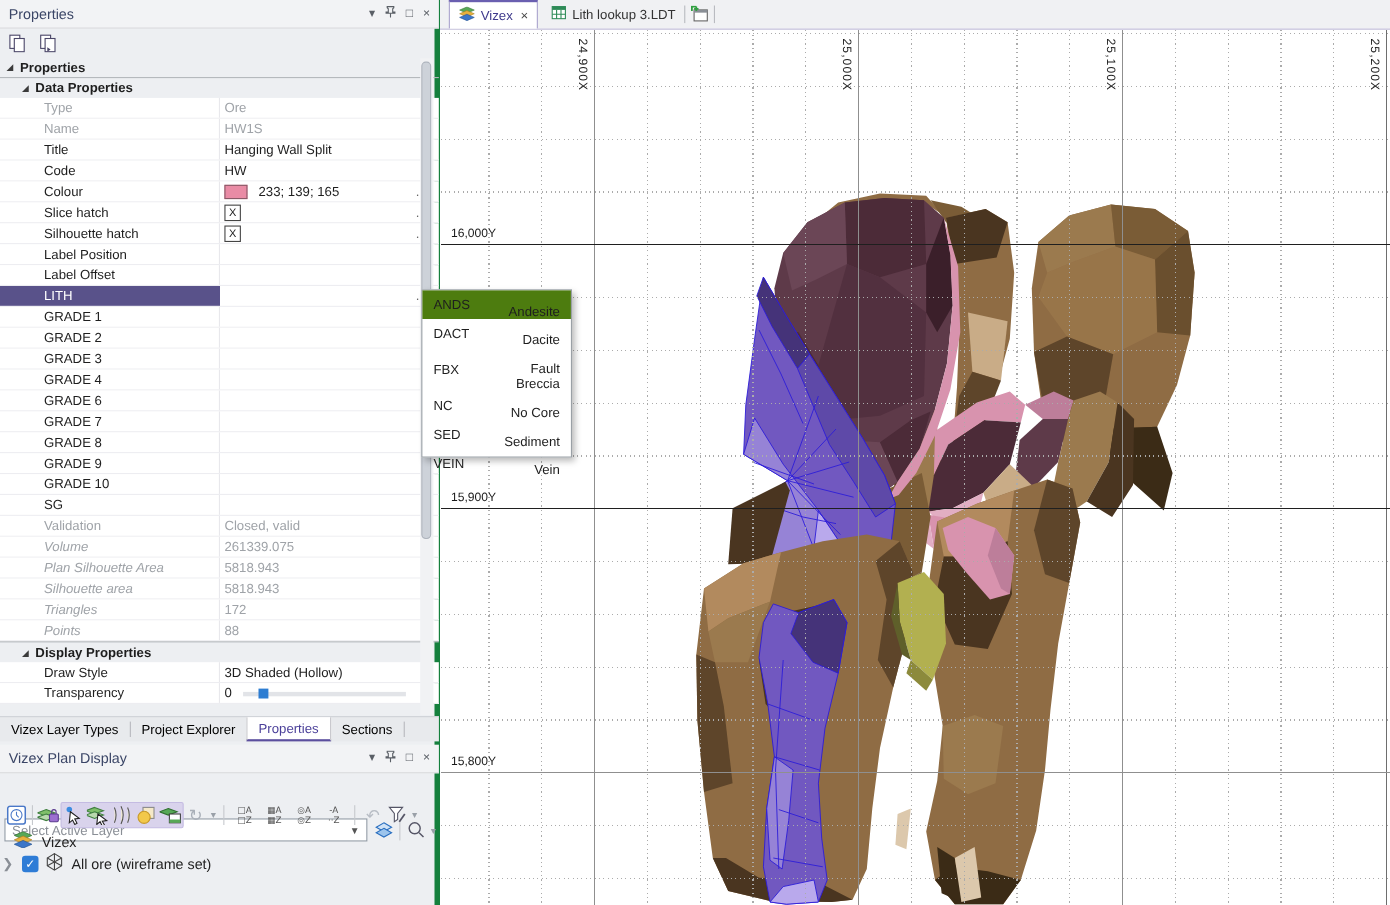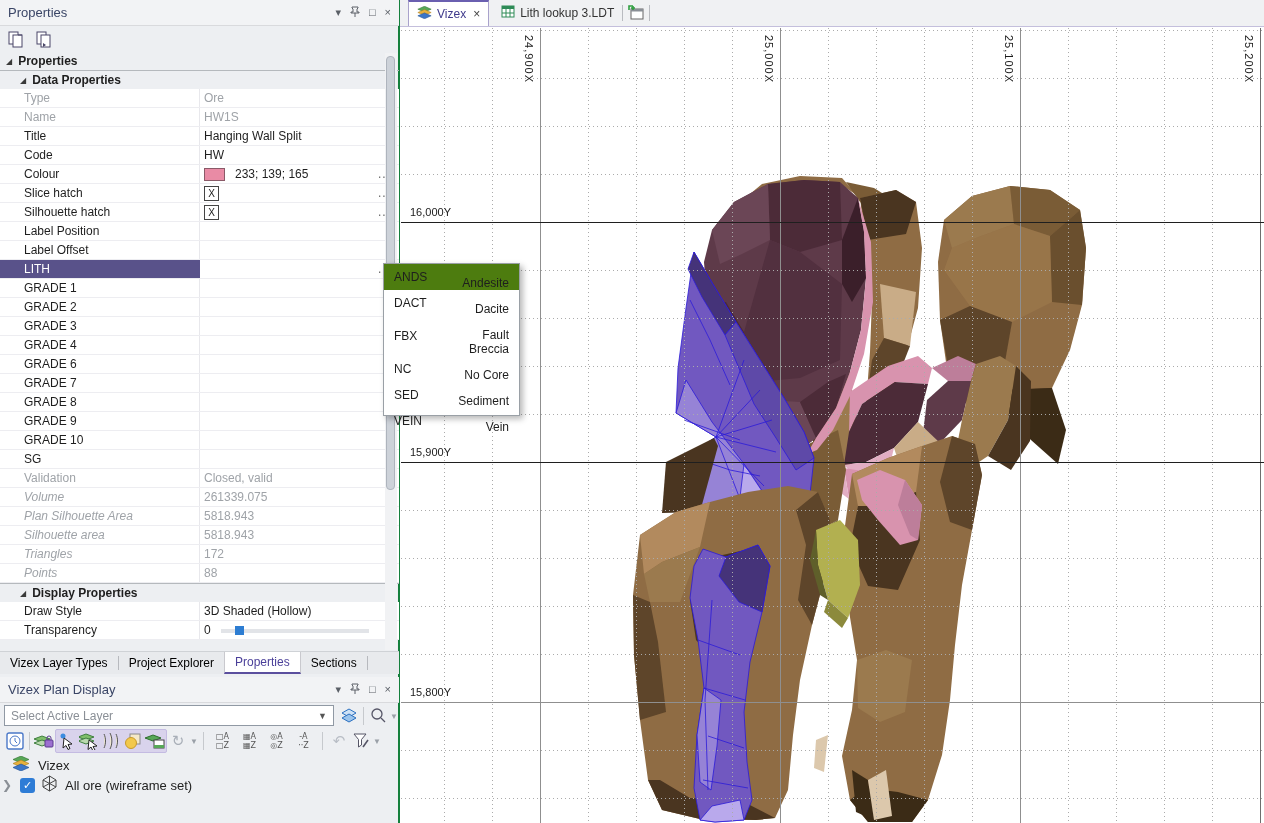--- a/index.html
+++ b/index.html
@@ -2,38 +2,38 @@
 <html><head>
 <meta charset="utf-8">
 <style>
   * { margin:0; padding:0; box-sizing:border-box; }
   html,body { width:1264px; height:823px; overflow:hidden;
     font-family:"Liberation Sans","DejaVu Sans",sans-serif; font-size:12px; color:#1e1e1e; background:#fff; }
   .abs { position:absolute; }
 
   
   #left-panel { position:absolute; left:0; top:0; width:400px; height:823px;
-    background:#EDEFF2; border-right:2px solid #15803d; z-index:2; }
+    background:#EDEFF2; border-right:5px solid #15803d; z-index:2; }
   .panel-header { position:absolute; left:0; width:399px; height:26px; background:#F2F3F5;
     border-bottom:1px solid #d9dadd; display:flex; align-items:center; }
   .panel-title { color:#3A4566; font-size:13px; padding-left:8px; flex:1; }
   .win-icons { display:flex; align-items:center; gap:9px; padding-right:8px; color:#5A5F66; }
   .win-icons span { cursor:default; font-size:11px; line-height:1; }
   .wi-close { font-size:14px; }
 
   #prop-toolbar { position:absolute; left:0; top:27px; width:399px; height:25px; display:flex; align-items:center; gap:6px; padding-left:5px; }
   .tb-icon { width:22px; height:22px; display:flex; align-items:center; justify-content:center; }
 
   #prop-scroll { position:absolute; left:0; top:52px; width:399px; height:599px; overflow:hidden; }
   .tree-root-row { height:18px; display:flex; align-items:center; gap:6px; padding-left:6px; font-weight:bold; }
   .tri { font-size:8px; color:#3a3a3a; }
   .section-header { height:19px; display:flex; align-items:center; gap:6px; padding-left:20px;
     font-weight:bold; border-top:1px solid #b5b9bd; }
   .prow { height:19px; display:flex; background:#fff; border-bottom:1px solid #EDEDF1; }
-  .prow .lcell { width:200px; padding-left:24px; display:flex; align-items:center; border-right:1px solid #E8E8EC; overflow:hidden; white-space:nowrap; }
+  .prow .lcell { width:200px; padding-left:40px; display:flex; align-items:center; border-right:1px solid #E8E8EC; overflow:hidden; white-space:nowrap; }
   .prow .vcell { flex:1; padding-left:4px; display:flex; align-items:center; position:relative; overflow:hidden; white-space:nowrap; }
   .prow.disabled .lcell, .prow.disabled .vcell { color:#9FA3A8; }
   .prow.calc .lcell { color:#9FA3A8; font-style:italic; }
   .prow.calc .vcell { color:#9FA3A8; }
   .prow.selected .lcell { background:#59528A; color:#fff; border-right:none; }
   .swatch { width:21px; height:13px; border:1px solid #8a5a68; margin-right:10px; }
   .chk { width:15px; height:15px; border:1px solid #444; background:#fff; font-size:10px;
     display:flex; align-items:center; justify-content:center; color:#222; }
   .ellipsis { position:absolute; right:8px; color:#666; letter-spacing:1px; }
   .caret { position:absolute; right:6px; color:#444; font-size:9px; }
@@ -44,21 +44,21 @@
   #prop-scrollbar .thumb { position:absolute; left:1px; top:3px; width:9px; height:434px;
     background:#CDD2D9; border:1px solid #AEB4BD; border-radius:4px; }
 
   #bottom-tabs { position:absolute; left:0; top:651px; width:399px; height:23px; background:#E8EAED;
     border-top:1px solid #cfd2d6; display:flex; align-items:stretch; font-size:12px; }
   .btab { display:flex; align-items:center; padding:0 10px; color:#000000; }
   .btab.active { background:#fff; color:#4A3F99; border-left:1px solid #c9c9ce; border-right:1px solid #c9c9ce; border-bottom:2px solid #5B4F9E; }
   .btab-sep { width:1px; background:#b7b9be; margin:4px 0; }
 
   #vld-header { top:677px; }
-  #vld-combo-row { position:absolute; left:0; top:703px; width:461px; height:25px; display:flex; align-items:center; }
+  #vld-combo-row { position:absolute; left:0; top:742px; width:461px; height:25px; display:flex; align-items:center; }
   #vld-combo { position:absolute; left:4px; top:2px; width:330px; height:21px; background:#fff;
     border:1px solid #9099A4; font-size:12px; padding:0 18px 0 6px; color:#1e1e1e; }
   #vld-combo::placeholder { color:#8a8f96; }
   #combo-caret { position:absolute; left:318px; top:8px; font-size:9px; color:#555; }
   .vsep { width:1px; height:18px; background:#c6c9cd; }
 
   #vld-toolbar { position:absolute; left:0; top:728px; width:399px; height:26px; display:flex; align-items:center; }
   #vld-toolbar .tbx { width:22px; height:22px; display:flex; align-items:center; justify-content:center; flex:none; }
   .hl-group { display:flex; background:#D9D3EC; border:1px solid #C4BBE2; border-radius:2px; }
   .glyph-dis { color:#A9AFB8; font-family:"DejaVu Sans",sans-serif; font-size:15px; }

